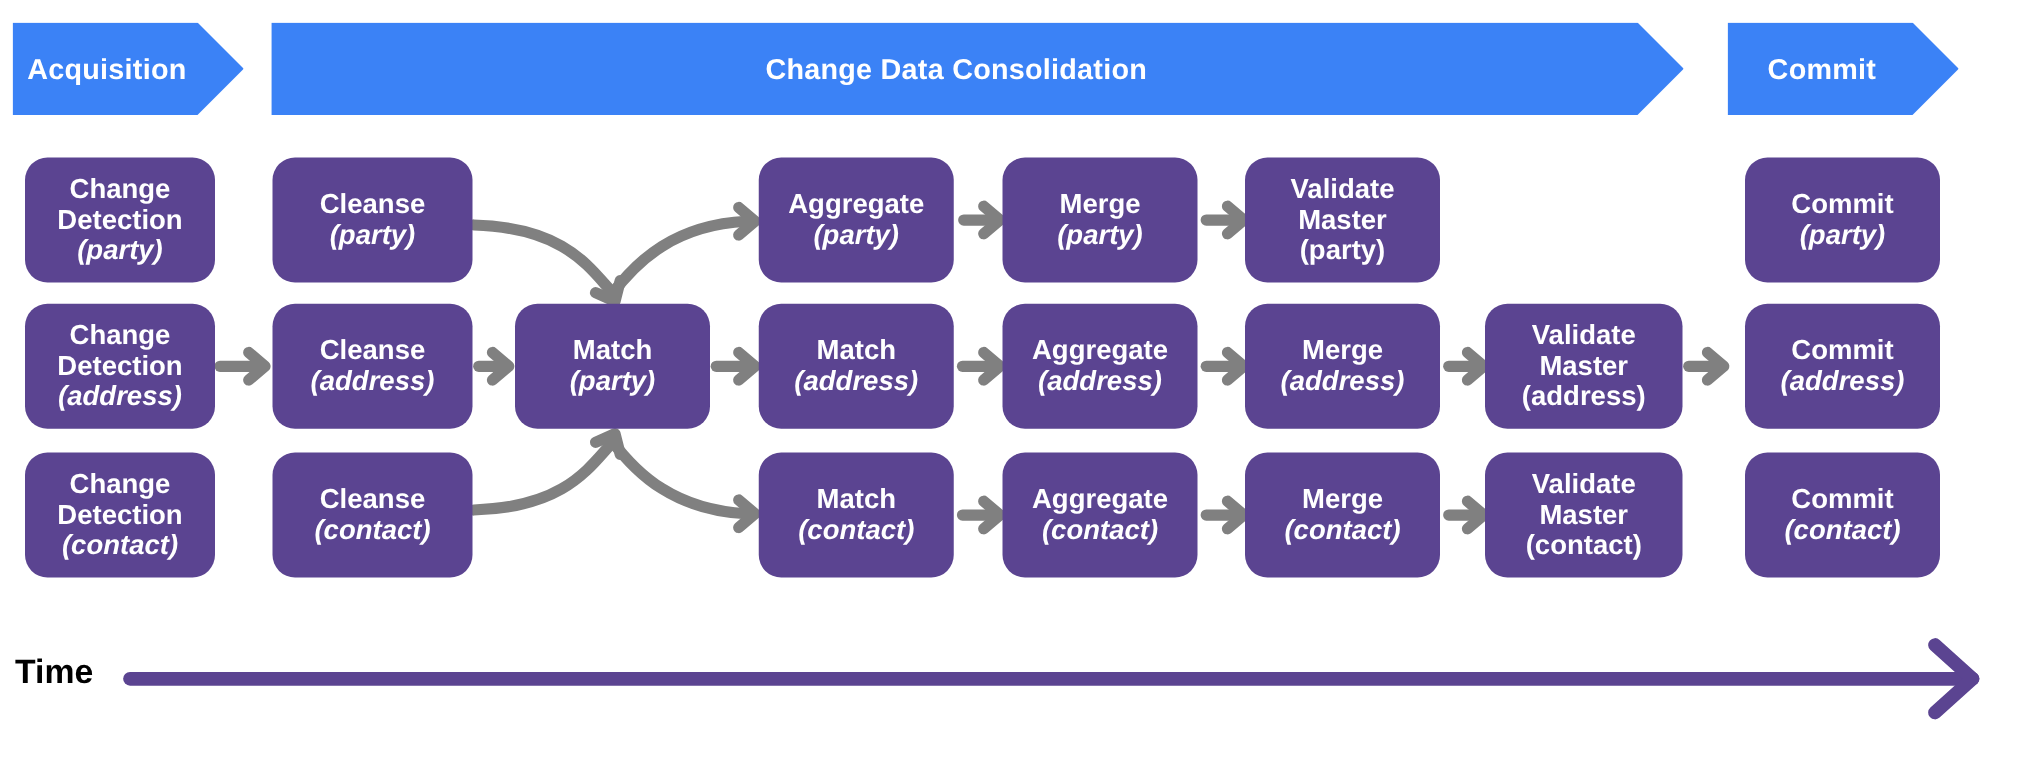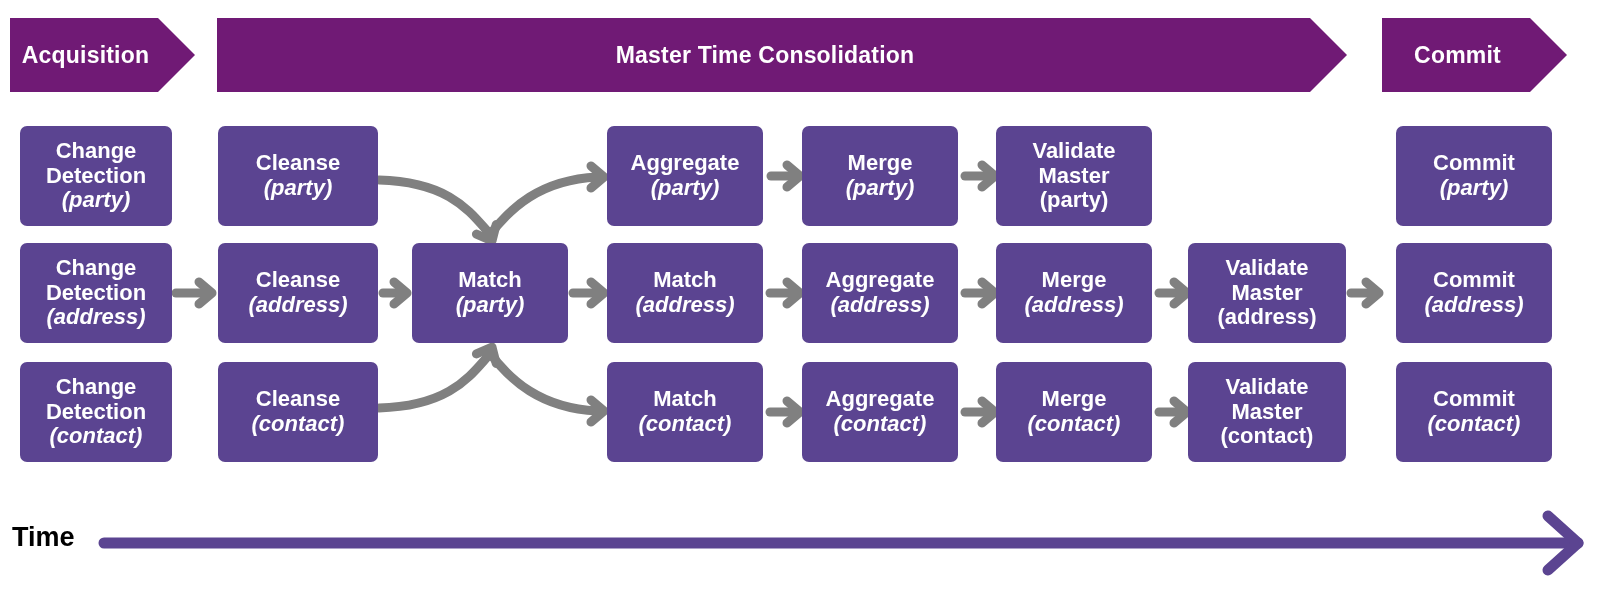--- a/index.html
+++ b/index.html
@@ -20,21 +20,21 @@
     position: absolute;
     left: 0;
     top: 0;
     width: 1617px;
     height: 612px;
   }
 
   
   .phase {
     position: absolute;
-    background: #701a75;
+    background: #3b82f6;
     display: flex;
     align-items: center;
     justify-content: center;
     box-sizing: border-box;
   }
   .phase-label {
     color: #ffffff;
     font-weight: bold;
     font-size: 23px;
     letter-spacing: .2px;
@@ -57,21 +57,21 @@
     left: 1382px; top: 18px;
     width: 185px; height: 74px;
     clip-path: polygon(0 0, 148px 0, 185px 50%, 148px 100%, 0 100%);
     padding-right: 34px;
   }
 
   
   .node {
     position: absolute;
     background: #5b4491;
-    border-radius: 7px;
+    border-radius: 18px;
     color: #ffffff;
     display: flex;
     flex-direction: column;
     align-items: center;
     justify-content: center;
     box-sizing: border-box;
     text-align: center;
     line-height: 1.12;
   }
   .node .ln {
@@ -111,21 +111,21 @@
 </style>
 </head>
 <body>
 
 <div id="stage">
 
   <div class="phase acq">
     <span class="phase-label">Acquisition</span>
   </div>
   <div class="phase mdc">
-    <span class="phase-label">Master Time Consolidation</span>
+    <span class="phase-label">Change Data Consolidation</span>
   </div>
   <div class="phase commit">
     <span class="phase-label">Commit</span>
   </div>
 
   <svg id="arrows" viewBox="0 0 1617 612" xmlns="http://www.w3.org/2000/svg">
     <defs>
       <g id="ahead">
         <path d="M -13,-11 L 0,0 L -13,11" fill="none" stroke="#808080" stroke-width="9" stroke-linecap="round" stroke-linejoin="round"></path>
       </g>

